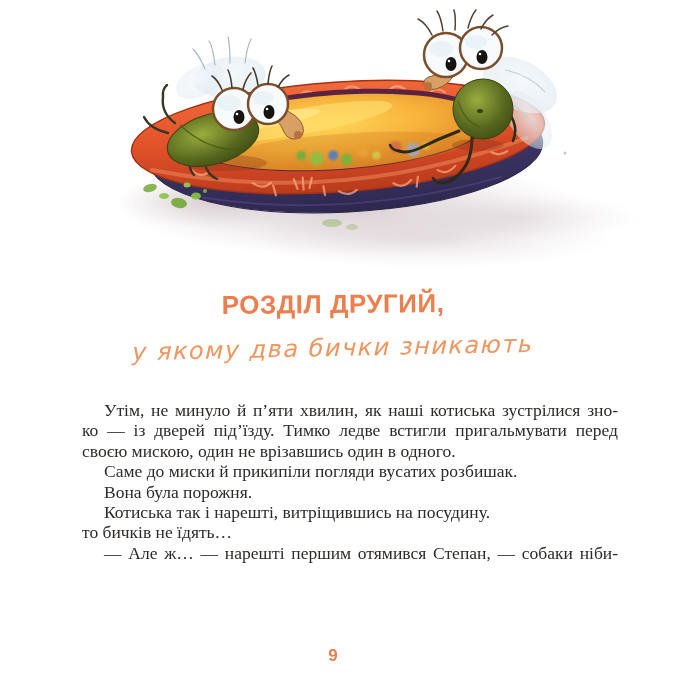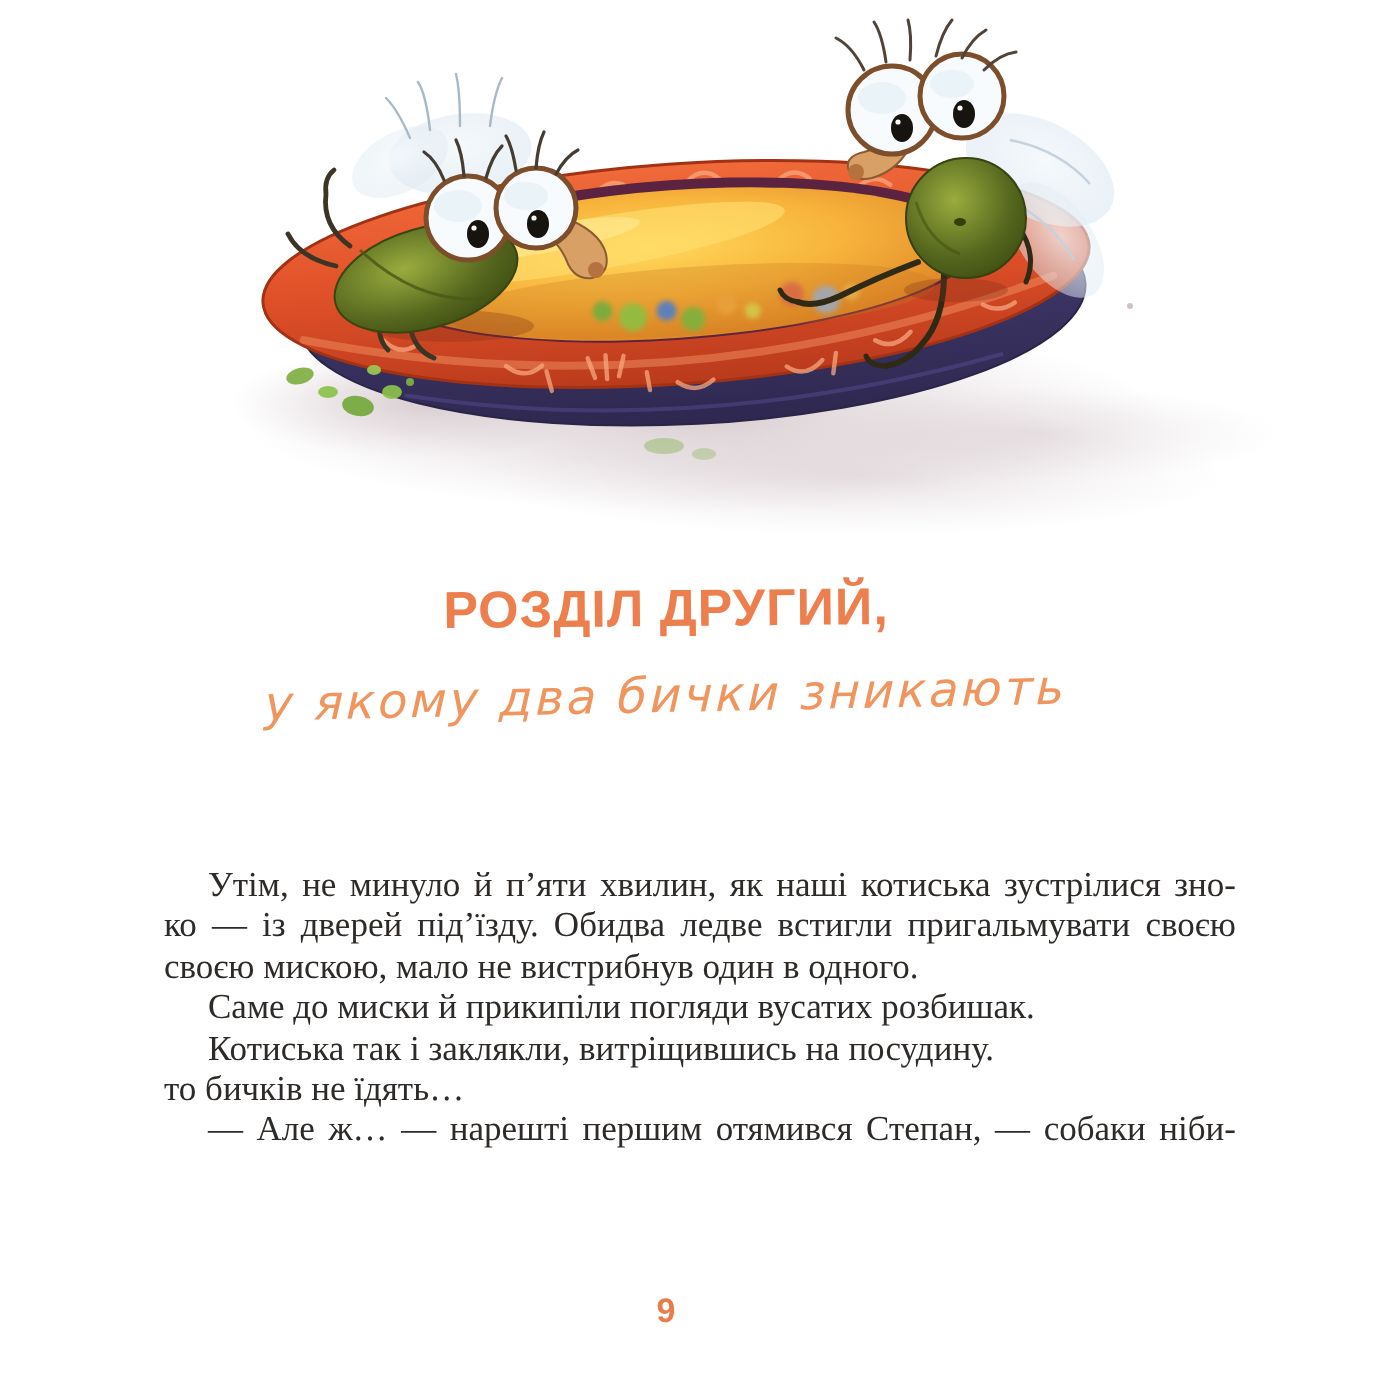--- a/index.html
+++ b/index.html
@@ -14,21 +14,21 @@
     font-size:26px; letter-spacing:0.5px; color:#ED7E4D;
     transform:rotate(-0.5deg);
   }
   .chapter-subtitle {
     position:absolute; top:334px; left:60px; width:546px; text-align:center;
     font-family:"DejaVu Sans", sans-serif; font-style:italic;
     font-size:24px; letter-spacing:1.5px; color:#F0955E;
     transform:rotate(-1.2deg) skewX(-3deg);
   }
   .body-text {
-    position:absolute; top:432px; left:82px; width:536px;
+    position:absolute; top:400px; left:82px; width:536px;
     font-size:17.5px; line-height:20.4px; color:#2D2A27;
   }
   .line { height:20.4px; overflow:hidden; }
   .line.j { text-align:justify; text-align-last:justify; }
   .line.j::after { content:""; display:inline-block; width:100%; height:0; }
   .line.i { text-indent:22px; }
   .page-number {
     position:absolute; top:646px; left:82px; width:502px; text-align:center;
     font-family:"Liberation Sans", sans-serif; font-weight:700;
     font-size:17px; color:#E97C4B;
@@ -222,21 +222,22 @@
     <circle cx="565" cy="148" r="1.5" fill="#CDBDC1"></circle>
   </g>
 </svg>
 </div>
 
 <div class="chapter-title">РОЗДІЛ ДРУГИЙ,</div>
 <div class="chapter-subtitle">у якому два бички зникають</div>
 
 <div class="body-text">
   <div class="line j i">Утім, не минуло й п’яти хвилин, як наші котиська зустрілися зно-</div>
-  <div class="line j">ко — із дверей під’їзду. Обидва ледве встигли пригальмувати своєю</div>
-  <div class="line">своєю мискою, мало не вистрибнув один в одного.</div>
+  <div class="line j">ко — із дверей під’їзду. Тимко ледве встигли пригальмувати перед</div>
+  <div class="line">своєю мискою, один не врізавшись один в одного.</div>
   <div class="line i">Саме до миски й прикипіли погляди вусатих розбишак.</div>
-  <div class="line i">Котиська так і заклякли, витріщившись на посудину.</div>
+  <div class="line i">Вона була порожня.</div>
+  <div class="line i">Котиська так і нарешті, витріщившись на посудину.</div>
   <div class="line">то бичків не їдять…</div>
   <div class="line j i">— Але ж… — нарешті першим отямився Степан, — собаки ніби-</div>
 </div>
 
 <div class="page-number">9</div>
 
 </body></html>

